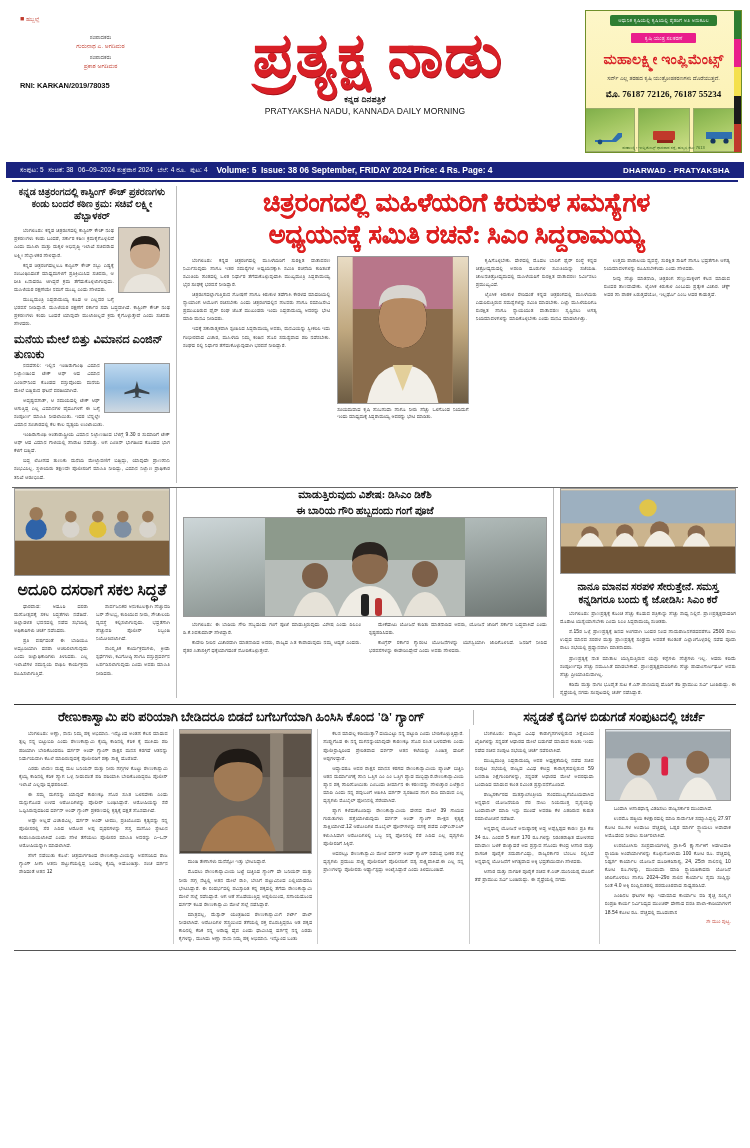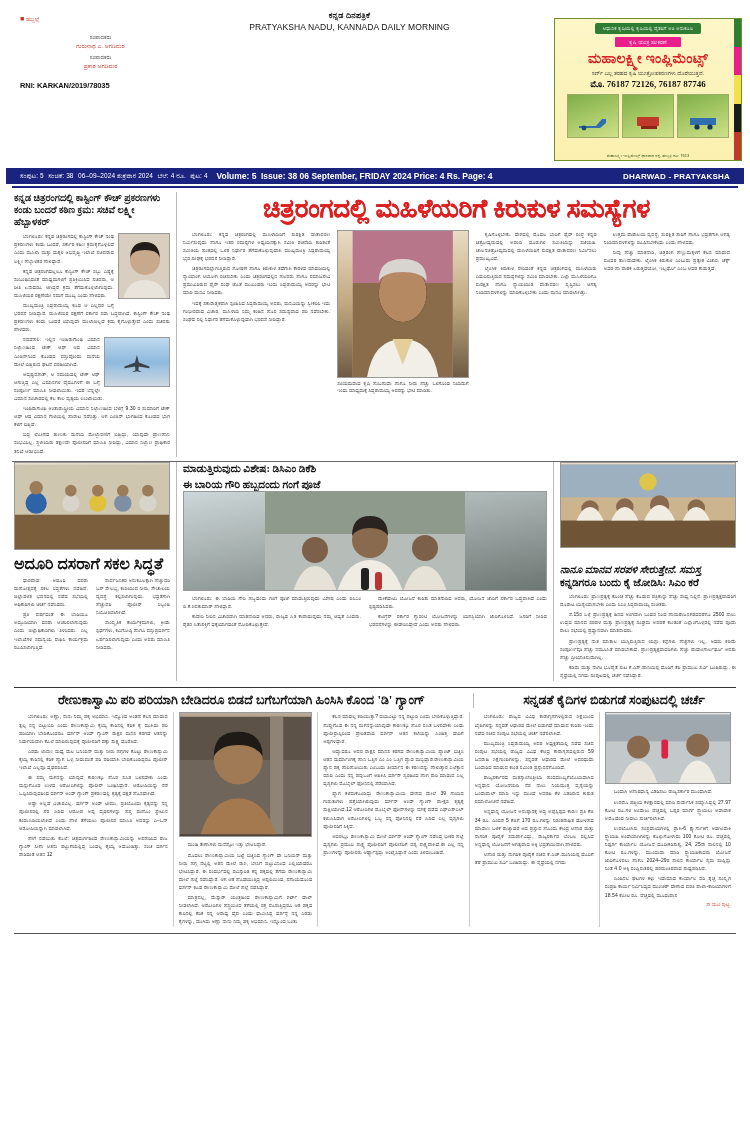--- a/index.html
+++ b/index.html
@@ -33,65 +33,65 @@
     font-size:61px; font-weight:bold; color:#d81f26;
     letter-spacing:1px; line-height:1.12; margin-top:16px;
     text-shadow:0.5px 0.5px 0 #a5121a;
   }
   .mh-sub { margin-top:5px; padding-right:26px; }
   .mh-sub .kn { font-size:8px; color:#111; font-weight:bold; letter-spacing:0.2px; }
   .mh-sub .en { font-size:8.5px; color:#111; font-weight:normal; letter-spacing:0.1px; margin-top:1px; }
 
   
   .ad-box {
-    width:188px; height:143px; margin-top:12px; margin-right:2px;
+    width:157px; height:143px; margin-top:4px; margin-right:2px;
     border:1px solid #6f8f2a;
     background:linear-gradient(#fdf6c8,#fbf0ae);
     position:relative; overflow:hidden;
-    display:flex; flex-direction:column; align-items:center;
+    display:flex; flex-direction:column; align-items:center;justify-content:space-between;
   }
   .ad-strip1 { margin-top:4px; background:#2e7d32; color:#fff; font-size:5px; padding:2px 8px; border-radius:2px; letter-spacing:.2px;}
   .ad-strip2 { margin-top:3px; background:#e91e8c; color:#fff; font-size:5.5px; padding:1.5px 14px; border-radius:1px;}
   .ad-title { margin-top:4px; font-size:14px; font-weight:bold; color:#d81f26; letter-spacing:0.3px; font-family:"Liberation Serif",serif;}
   .ad-line { margin-top:3px; font-size:5.6px; color:#222; }
   .ad-phone { margin-top:2px; font-size:9px; font-weight:bold; color:#111; font-family:"Liberation Serif",serif;}
   .ad-imgs { margin-top:4px; display:flex; gap:3px; }
   .ad-img { width:52px; height:44px; border:0.5px solid #9aab6a; position:relative; overflow:hidden;
     background:linear-gradient(160deg,#7fae4a 0%, #9fc45f 40%, #cfe08a 100%); }
   .ad-img .mach { position:absolute; left:8px; bottom:6px; width:36px; height:20px; }
   .ad-foot { position:absolute; bottom:2px; left:0; right:0; text-align:center; font-size:4px; color:#2e5c1c; }
   .ad-spine { position:absolute; right:0; top:0; width:7px; height:100%; }
   .ad-spine div { height:20%; }
 
   
   .infobar {
     height:16px; background:#1a237e; color:#fff;
     display:flex; align-items:center; padding:0 14px;
-    font-size:8px; margin-top:16px;
+    font-size:8px; margin-top:10px;
   }
   .infobar .kn-part { font-size:6.5px; letter-spacing:.1px; }
   .infobar .en-part { font-weight:bold; font-size:8.5px; }
   .infobar .right { margin-left:auto; font-weight:bold; font-size:8px; letter-spacing:.2px; }
   .rule { border-top:2px solid #1a237e; margin:2px 6px 0 6px; }
 
   
   .content { display:flex; padding:4px 8px 0 8px; }
   .col-left { width:163px; padding-right:6px; border-right:1px solid #bbb; }
   .col-main { flex:1; padding:0 6px; }
 
   .lead-head {
     font-family:"Liberation Serif", serif;
     color:#e02020; font-weight:bold; font-size:25.5px;
     line-height:1.17; text-align:center; letter-spacing:0px;
     margin:2px 0 6px 0; text-shadow:0.4px 0 0 #c41818;
   }
 
   .kn-head {
     font-family:"Liberation Serif", serif;
-    font-weight:bold; color:#111; line-height:1.26;
+    font-weight:bold; color:#111; text-align:center; line-height:1.26;
   }
   .lh-left { font-size:9.6px; margin-bottom:4px; }
   .sub-head { font-size:16px; line-height:1.2; margin:4px 0 3px 0; }
 
   
   .txt { font-size:5px; color:#222; text-align:justify; line-height:1.62; letter-spacing:0.1px; }
   .txt p { margin:0 0 2px 0; text-indent:9px; }
 
   .cols2 { column-count:2; column-gap:8px; column-rule:0; }
 
@@ -148,32 +148,33 @@
         <span class="nm">ಗುರುನಾಥ ಎ. ಅಗಡಿಮಠ</span>
       </div>
       <div class="mh-ed">
         <span class="lbl">ಸಂಪಾದಕರು</span>
         <span class="nm">ಪ್ರಕಾಶ ಅಗಡಿಮಠ</span>
       </div>
       <div class="mh-rni">RNI: KARKAN/2019/78035</div>
     </div>
 
     <div class="mh-center">
+      <div class="logo">ಪ್ರತ್ಯಕ್ಷ ನಾಡು</div>
       <div class="mh-sub">
         <div class="kn">ಕನ್ನಡ ದಿನಪತ್ರಿಕೆ</div>
         <div class="en">PRATYAKSHA NADU, KANNADA DAILY MORNING</div>
       </div>
     </div>
 
     <div class="ad-box">
       <div class="ad-strip1">ಆಧುನಿಕ ಕೃಷಿಯಲ್ಲಿ ಕೃಷಿಯಲ್ಲಿ ರೈತರಿಗೆ ಅತಿ ಅನುಕೂಲ</div>
       <div class="ad-strip2">ಕೃಷಿ ಯಂತ್ರ ಸಲಕರಣೆ</div>
       <div class="ad-title">ಮಹಾಲಕ್ಷ್ಮೀ ಇಂಪ್ಲಿಮೆಂಟ್ಸ್</div>
       <div class="ad-line">ಸರ್ವ್ ಎಲ್ಲ ತರಹದ ಕೃಷಿ ಯಂತ್ರೋಪಕರಣಗಳು ದೊರೆಯುತ್ತವೆ.</div>
-      <div class="ad-phone">ಮೊ. 76187 72126, 76187 87746</div>
+      <div class="ad-phone">ಮೊ. 76187 72126, 76187 55234</div>
       <div class="ad-imgs">
         <div class="ad-img">
           <svg class="mach" viewBox="0 0 36 20">
             <path d="M3 15 L20 15 L26 8 L30 8 L30 12 L24 17 L3 17 Z" fill="#2f6fb0"></path>
             <circle cx="8" cy="17" r="2.4" fill="#1b4a7a"></circle>
           </svg>
         </div>
         <div class="ad-img">
           <svg class="mach" viewBox="0 0 36 20">
             <rect x="6" y="6" width="22" height="9" rx="1" fill="#c0392b"></rect>
@@ -226,35 +227,37 @@
           <path d="M11 26 q0-18 15-18 q15 0 15 18 q0-10-15-10 q-15 0-15 10Z" fill="#241c16"></path>
           <path d="M4 66 q4-20 22-20 q18 0 22 20Z" fill="#e8e4dc"></path>
         </svg>
       </div>
       <div class="txt">
         <p>ಬೆಂಗಳೂರು: ಕನ್ನಡ ಚಿತ್ರರಂಗದಲ್ಲಿ ಕಾಸ್ಟಿಂಗ್ ಕೌಚ್ ನಂಥ ಪ್ರಕರಣಗಳು ಕಂಡು ಬಂದರೆ, ಸರ್ಕಾರ ಕಠಿಣ ಕ್ರಮಕೈಗೊಳ್ಳಲಿದೆ ಎಂದು ಮಹಿಳಾ ಮತ್ತು ಮಕ್ಕಳ ಅಭಿವೃದ್ಧಿ ಇಲಾಖೆ ಸಚಿವರಾದ ಲಕ್ಷ್ಮೀ ಹೆಬ್ಬಾಳಕರ ಹೇಳಿದ್ದಾರೆ.</p>
         <p>ಕನ್ನಡ ಚಿತ್ರರಂಗದಲ್ಲಲೂ ಕಾಸ್ಟಿಂಗ್ ಕೌಚ್ ಸಬ್ಬು ಎಷ್ಟಕ್ಕೆ ಸಂಬಂಧಿಸಿದಂತೆ ಮಾಧ್ಯಮಗಳಿಗೆ ಪ್ರತಿಕ್ರಿಯಿಸಿದ ಸಚಿವರು, ಆ ರೀತಿ ಏನಾದರೂ ಆಗಿದ್ದರೆ ಕ್ರಮ ತೆಗೆದುಕೊಳ್ಳಲಾಗುವುದು. ಮಹಿಳೆಯರ ರಕ್ಷಣೆಯೇ ನಮಗೆ ಮುಖ್ಯ ಎಂದು ಹೇಳಿದರು.</p>
         <p>ಮುಖ್ಯಮಂತ್ರಿ ಸಿದ್ದರಾಮಯ್ಯ ಕೂಡ ಆ ಎಲ್ಲವರ ಬಗ್ಗೆ ಭರವಸೆ ನೀಡಿದ್ದಾರೆ. ಮಹಿಳೆಯರ ರಕ್ಷಣೆಗೆ ಸರ್ಕಾರ ಸದಾ ಬದ್ಧವಾಗಿದೆ. ಕಾಸ್ಟಿಂಗ್ ಕೌಚ್ ನಂಥ ಪ್ರಕರಣಗಳು ಕಂಡು ಬಂದರೆ ಯಾವುದೇ ಮುಲಾಜಿಲ್ಲದೆ ಕ್ರಮ ಕೈಗೊಳ್ಳುತ್ತೇವೆ ಎಂದು ಸಚಿವರು ಹೇಳಿದರು.</p>
       </div>
 
+      <div class="kn-head" style="font-size:11.5px;text-align:left;margin-top:5px;">ಮನೆಯ ಮೇಲೆ ಬಿತ್ತು ವಿಮಾನದ ಎಂಜಿನ್ ತುಣುಕು</div>
       <div class="photo ph-sky" style="width:66px;height:50px;float:right;margin:2px 0 2px 4px;">
         <svg class="plane" viewBox="0 0 60 40">
           <path d="M30 4 L34 20 L56 28 L56 32 L34 28 L33 36 L39 39 L39 40 L30 38 L21 40 L21 39 L27 36 L26 28 L4 32 L4 28 L26 20 Z" fill="#3a4248"></path>
         </svg>
       </div>
       <div class="txt">
         <p>ನವದೆಹಲಿ: ಇಲ್ಲಿನ ಇಂದಿರಾಗಾಂಧಿ ವಿಮಾನ ನಿಲ್ದಾಣದಿಂದ ಟೇಕ್ ಆಫ್ ಆದ ವಿಮಾನ ಎಂಜಿನ್‌ನಿಂದ ಕೊಂಡದ ವಸ್ತುವೊಂದು ಮನೆಯ ಮೇಲೆ ಬಿದ್ದಿರುವ ಘಟನೆ ವರದಿಯಾಗಿದೆ.</p>
         <p>ಅದೃಷ್ಟವಶಾತ್, ಆ ಸಮಯದಲ್ಲಿ ಟೇಕ್ ಆಫ್ ಆಗುತ್ತಿದ್ದ ಎಲ್ಲ ವಿಮಾನಗಳ ವೈದೂಗಳಿಗೆ ಈ ಬಗ್ಗೆ ಸಂಪೂರ್ಣ ಮಾಹಿತಿ ನೀಡಲಾಯಿತು. ಇದರ ಬೆನ್ನಲ್ಲೇ ವಿಮಾನ ಸಂಚಾರದಲ್ಲಿ ಕೆಲ ಕಾಲ ವ್ಯತ್ಯಯ ಉಂಟಾಯಿತು.</p>
         <p>ಇಂದಿರಾಗಾಂಧಿ ಅಂತಾರಾಷ್ಟ್ರೀಯ ವಿಮಾನ ನಿಲ್ದಾಣದಿಂದ ಬೆಳಗ್ಗೆ 9.30 ರ ಸುಮಾರಿಗೆ ಟೇಕ್ ಆಫ್ ಆದ ವಿಮಾನ ಗಾಳಿಯಲ್ಲಿ ಹಾರಾಟ ನಡೆಸಿತ್ತು. ಆಗ ಎಂಜಿನ್ ಭಾಗದಿಂದ ಕೊಂಡದ ಭಾಗ ಕೆಳಗೆ ಬಿದ್ದಿದೆ.</p>
         <p>ಬಿದ್ದ ಲೋಹದ ತುಣುಕು ಮನೆಯ ಮೇಲ್ಛಾವಣಿಗೆ ಬಿದ್ದಿದ್ದು, ಯಾವುದೇ ಪ್ರಾಣಹಾನಿ ಸಂಭವಿಸಿಲ್ಲ. ಸ್ಥಳೀಯರು ತಕ್ಷಣವೇ ಪೊಲೀಸರಿಗೆ ಮಾಹಿತಿ ನೀಡಿದ್ದು, ವಿಮಾನ ನಿಲ್ದಾಣ ಪ್ರಾಧಿಕಾರ ತನಿಖೆ ಆರಂಭಿಸಿದೆ.</p>
       </div>
     </div>
 
     <div class="col-main">
       <div class="lead-head">ಚಿತ್ರರಂಗದಲ್ಲಿ ಮಹಿಳೆಯರಿಗೆ ಕಿರುಕುಳ ಸಮಸ್ಯೆಗಳ</div>
+      <div class="lead-head" style="margin-top:-4px;">ಅಧ್ಯಯನಕ್ಕೆ ಸಮಿತಿ ರಚನೆ: ಸಿಎಂ ಸಿದ್ದರಾಮಯ್ಯ</div>
 
       <div style="display:flex; gap:7px; margin-top:3px;">
         <div style="width:28%;" class="txt">
           <p>ಬೆಂಗಳೂರು: ಕನ್ನಡ ಚಿತ್ರರಂಗದಲ್ಲಿ ಮಹಿಳೆಯರಿಗೆ ಸುರಕ್ಷಿತ ವಾತಾವರಣ ನಿರ್ಮಿಸುವುದು ಹಾಗೂ ಇತರ ಸಮಸ್ಯೆಗಳ ಅಧ್ಯಯನಕ್ಕಾಗಿ ಸಮಿತಿ ರಚನೆಯ ಕುರಿತಂತೆ ಸಮಿತಿಯ ಹಂತದಲ್ಲಿ ಒಳಿತ ನಿರ್ಧಾರ ತೆಗೆದುಕೊಳ್ಳುವುದಾಗಿ ಮುಖ್ಯಮಂತ್ರಿ ಸಿದ್ದರಾಮಯ್ಯ ಭೈರ ಸಂಘಕ್ಕೆ ಭರವಸೆ ನೀಡಿದ್ದಾರೆ.</p>
           <p>ಚಿತ್ರರಂಗದಲ್ಲಾಗುತ್ತಿರುವ ಶೋಷಣೆ ಹಾಗೂ ಕಿರುಕುಳ ತಡೆಗಾಗಿ ಕೇರಳದ ಮಾದರಿಯಲ್ಲಿ ನ್ಯಾಯಾಂಗ ಆಯೋಗ ರಚಿಸಬೇಕು ಎಂದು ಚಿತ್ರರಂಗದಲ್ಲಿನ ಹಲವರು ಹಾಗೂ ಸಮಾಜಸೇವಿ ಪ್ರಮುಖರಿರುವ ಫೈರ್ ಸಂಘ ಜೊತೆ ಮುಖಂಡರು ಇಂದು ಸಿದ್ದರಾಮಯ್ಯ ಅವರನ್ನು ಭೇಟಿ ಮಾಡಿ ಮನವಿ ನೀಡಿದರು.</p>
           <p>ಇದಕ್ಕೆ ಸಕಾರಾತ್ಮಕವಾಗಿ ಸ್ಪಂದಿಸಿದ ಸಿದ್ದರಾಮಯ್ಯ ಅವರು, ಮನವಿಯನ್ನು ಸ್ವೀಕರಿಸಿ ಇದು ಗಂಭೀರವಾದ ವಿಚಾರ, ಮಹಿಳೆಯ ನಿಮ್ಮ ಕಂದಿನ ಹೊಸ ಸಮಸ್ಯೆವಾದ ಪರಿ ನಡೆಸಬೇಕು. ಸಂಘದ ಸಲ್ಲಿ ನಿರ್ಧಾರ ತೆಗೆದುಕೊಳ್ಳುವುದಾಗಿ ಭರವಸೆ ನೀಡಿದ್ದಾರೆ.</p>
         </div>
         <div style="width:25%;">
           <div class="photo ph-stage" style="width:100%;height:148px;">
             <svg viewBox="0 0 100 148" width="100%" height="148">
@@ -348,21 +351,21 @@
           <circle cx="30" cy="46" r="9" fill="#8a6a4e"></circle>
             <path d="M16 58 q6-14 14-14 q8 0 14 14Z" fill="#f1ece2"></path>
           <circle cx="66" cy="44" r="9" fill="#8a6a4e"></circle>
             <path d="M52 58 q6-14 14-14 q8 0 14 14Z" fill="#f1ece2"></path>
           <circle cx="102" cy="42" r="10" fill="#8a6a4e"></circle>
             <path d="M86 58 q7-16 16-16 q9 0 16 16Z" fill="#f1ece2"></path>
           <circle cx="140" cy="45" r="9" fill="#8a6a4e"></circle>
             <path d="M126 58 q6-14 14-14 q8 0 14 14Z" fill="#f1ece2"></path>
         </svg>
       </div>
-      <div class="kn-head" style="font-size:10.5px;margin-top:15px;font-style:italic;">ನಾನೂ ಮಾನವ ಸರಪಳಿ ಸೇರುತ್ತೇನೆ. ಸಮಸ್ತ</div>
+      <div class="kn-head" style="font-size:10.5px;margin-top:6px;">ನಾನೂ ಮಾನವ ಸರಪಳಿ ಸೇರುತ್ತೇನೆ. ಸಮಸ್ತ</div>
       <div class="kn-head" style="font-size:10.5px;margin-bottom:3px;">ಕನ್ನಡಿಗರೂ ಬಂದು ಕೈ ಜೋಡಿಸಿ: ಸಿಎಂ ಕರೆ</div>
       <div class="txt">
         <p>ಬೆಂಗಳೂರು: ಪ್ರಾಣಪ್ರತ್ಯಕ್ಕೆ ಕೊಂಚ ಹೆಚ್ಚು ಕೊಡುವ ಪತ್ರಿಕಾನ್ನು ಹೆಚ್ಚು ಸಾಧ್ಯ ನಿಲ್ಲಿನೆ. ಪ್ರಾಣಪ್ರತ್ಯಕ್ಷವಾದರಿಗ ಮೊರಾಟ ಯಶ್ಯೆಯಾಗಬೇಕು ಎಂದು ಸಿಎಂ ಸಿದ್ದರಾಮಯ್ಯ ಸುಚಿತರು.</p>
         <p>ಸೆ.15ರ ಒಳ್ಳೆ ಪ್ರಾಣಪ್ರತ್ಯಕ್ಕೆ ದಿನದ ಅಂಗವಾಗಿ ಬಂದರ ನಿಂದ ಹಾಮರಾಜನಗರದವರೆಗೂ 2500 ಸಾಲು ಉದ್ದದ ಮಾನವ ಸರಪಳಿ ಮತ್ತು ಪ್ರಾಣಪ್ರತ್ಯಕ್ಕೆ ಸಂಘ್ರಮ ಅವರತೆ ಕುಂತಂತೆ ಎಲ್ಲಾಂಗೊಳ್ಳರಲ್ಲಿ ನಡೆದ ಪೂವಾ ರಾಲು ಸಭೆಯಲ್ಲಿ ಪ್ರಧ್ಯಾನವಾಗಿ ಮಾತನಾದರು.</p>
         <p>ಪ್ರಾಣಪ್ರತ್ಯಕ್ಕೆ ನಾತ ಮಾತಾಲ ಯಶ್ಯಿಸುತ್ತಿರುವ ಯಶ್ಲು ಕಶ್ಲೆಗಳು ಹೆಚ್ಚೆಗಳು ಇಲ್ಲ. ಅದರು ಕಡಿಮೆ ಸಂಪೂರ್ಣವೂ ಹೆಚ್ಚು ನಮೂಹಿತೆ ಮಾಡಬೇಕಾದೆ. ಪ್ರಾಣಪ್ರತ್ಯಕ್ಷವಾದರಿಗಳು ಹೆಚ್ಚು ಪಾದಾಂಗಾರ್ಲರ್ಥೂ ಅವರು ಹೆಚ್ಚು ಪ್ರೀಯಾತಿಸುವಾಗಿಲ್ಲ.</p>
         <p>ಕಡಿಮೆ ಮತ್ತು ನಾಗಂ ಭೂಪೈತೆ ಸುಟ ಕೆ.ಎಸ್.ಪಾನಿಯಪ್ಪ ದೊರಿಗೆ ತೆರಿ ಪ್ರಾಮುಖ ಸರ್ವಿ ಬಂದಿರುದ್ದು. ಈ ಸೈಧ್ರೆಯಲ್ಲಿ ನಗದು ಸಂಪುಟದಲ್ಲಿ ಚರ್ಚೆ ನಡೆಸಿದ್ದಾರೆ.</p>
       </div>
     </div>
   </div>
 

